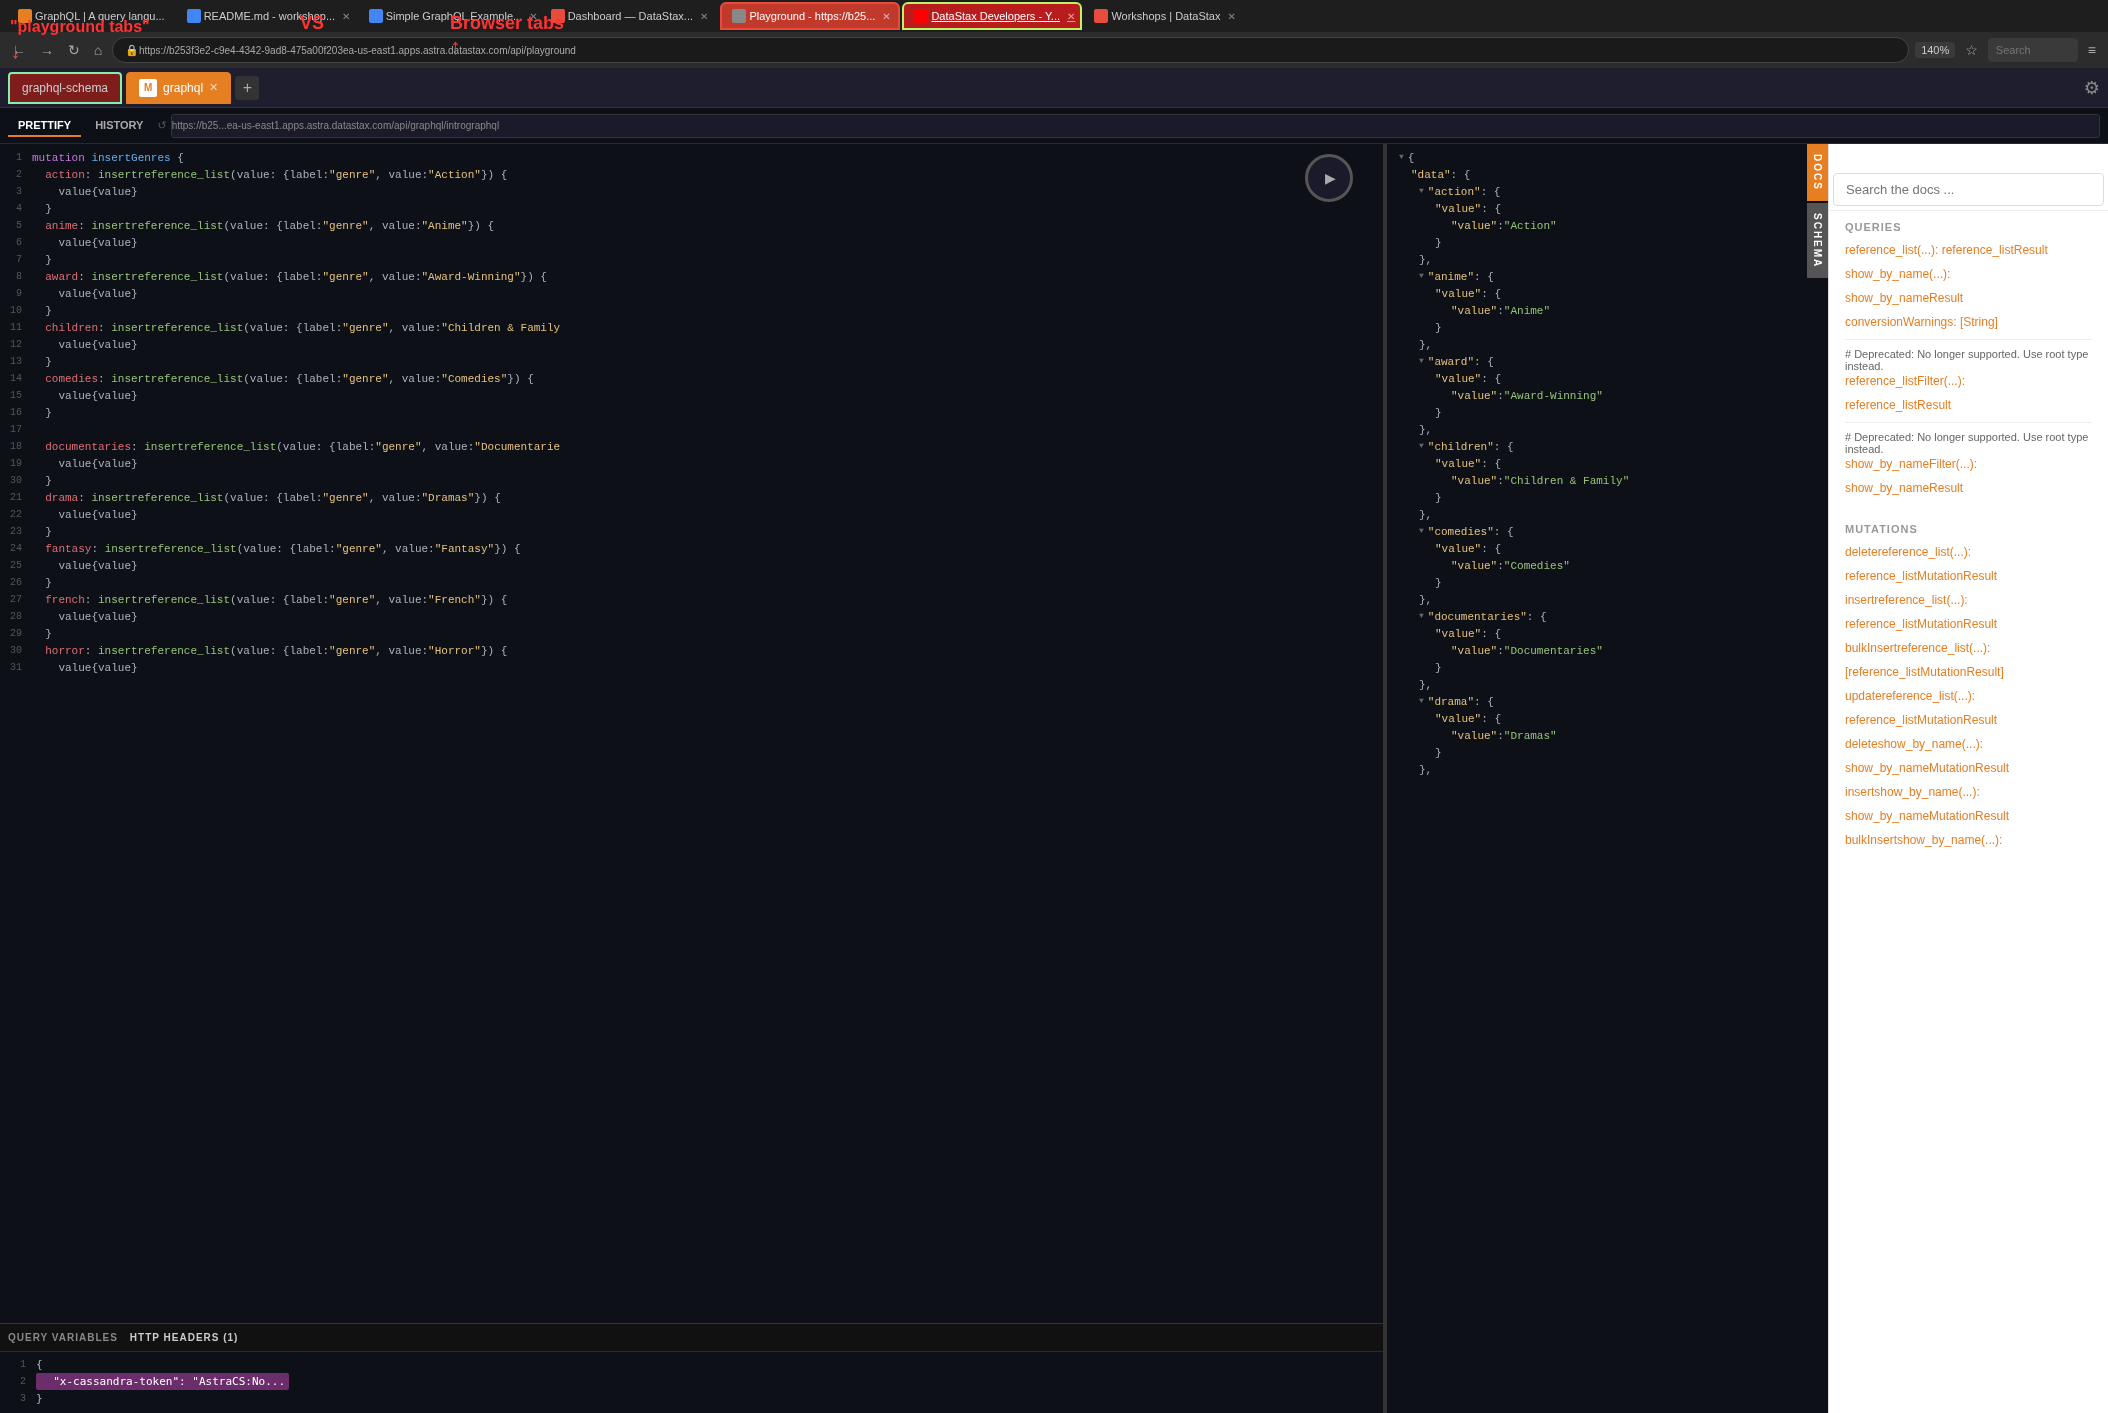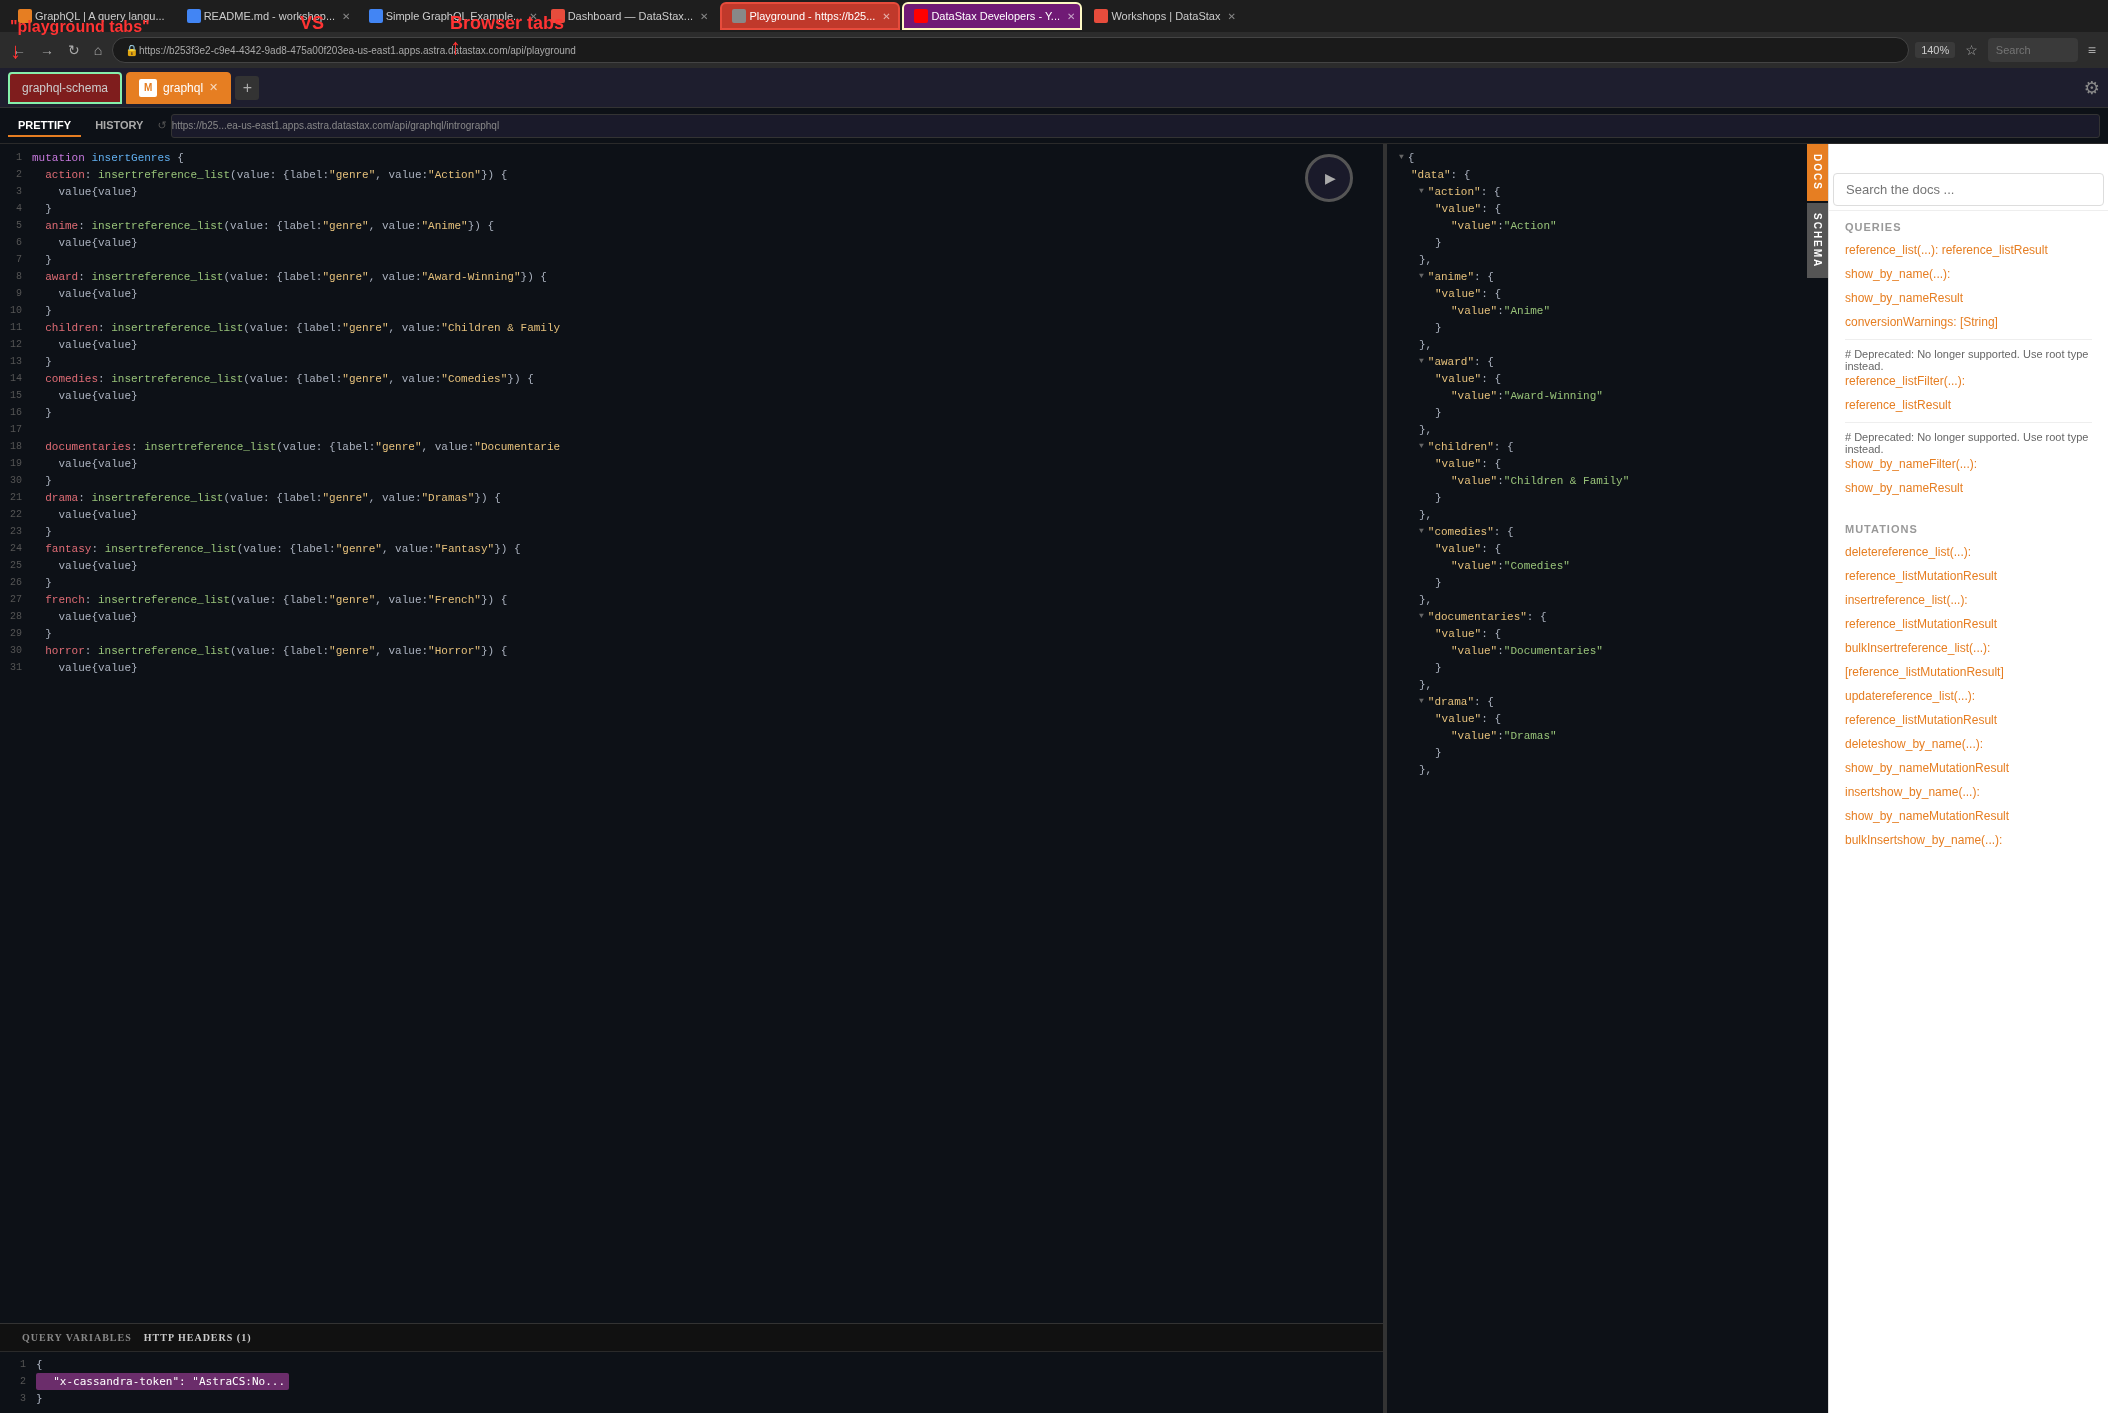--- a/index.html
+++ b/index.html
@@ -48,21 +48,21 @@
     .code-line { display: flex; align-items: flex-start; min-height: 17px; padding: 0 4px; }
     .line-num { color: #555; min-width: 28px; text-align: right; padding-right: 10px; font-size: 10px; user-select: none; }
     .line-content { color: #abb2bf; white-space: pre; }
 
     
     .play-btn-overlay { position: absolute; right: 30px; top: 10px; width: 48px; height: 48px; background: #1a1a2a; border: 3px solid #555; border-radius: 50%; display: flex; align-items: center; justify-content: center; cursor: pointer; }
     .play-btn-overlay::after { content: '▶'; color: #aaa; font-size: 18px; margin-left: 3px; }
 
     
     .bottom-panel { height: 90px; border-top: 1px solid #333; background: #0d1117; }
-    .bottom-tabs { display: flex; height: 28px; background: #111; align-items: center; padding: 0 22px; gap: 12px; border-bottom: 1px solid #2a2a2a; font-family: Liberation Serif, serif; }
+    .bottom-tabs { display: flex; height: 28px; background: #111; align-items: center; padding: 0 8px; gap: 12px; border-bottom: 1px solid #2a2a2a; }
     .bottom-tab { font-size: 10px; color: #888; cursor: pointer; letter-spacing: 1px; font-weight: bold; }
     .bottom-tab.active { color: #ccc; }
     .bottom-content { padding: 4px 8px; font-family: 'Courier New', monospace; font-size: 11px; }
     .bottom-line { display: flex; align-items: center; min-height: 17px; }
     .bottom-highlighted { background: #6b2d6b; padding: 2px 4px; border-radius: 2px; }
 
     
     .result-panel { width: 420px; background: #0d1117; overflow-y: auto; font-family: 'Courier New', monospace; font-size: 11px; padding: 8px; }
     .json-key { color: #e5c07b; }
     .json-str { color: #98c379; }
@@ -105,21 +105,21 @@
     <div class="browser-tab">
       <div class="favicon" style="background:#e74c3c;width:14px;height:14px;border-radius:2px;"></div>
       <span>Dashboard — DataStax...</span>
       <span class="tab-close">✕</span>
     </div>
     <div class="browser-tab active highlighted" style="background:#c0392b;border:2px solid #e74c3c;">
       <div class="favicon" style="background:#888;width:14px;height:14px;border-radius:2px;"></div>
       <span>Playground - https://b25...</span>
       <span class="tab-close">✕</span>
     </div>
-    <div class="browser-tab highlighted" style="background:#701a75;border:2px solid #fef9c3;">
+    <div class="browser-tab highlighted" style="background:#b91c1c;border:2px solid #bef264;text-decoration:underline;">
       <div class="favicon" style="background:#ff0000;width:14px;height:14px;border-radius:2px;"></div>
       <span>DataStax Developers - Y...</span>
       <span class="tab-close">✕</span>
     </div>
     <div class="browser-tab">
       <div class="favicon" style="background:#e74c3c;width:14px;height:14px;border-radius:2px;"></div>
       <span>Workshops | DataStax</span>
       <span class="tab-close">✕</span>
     </div>
   </div>

